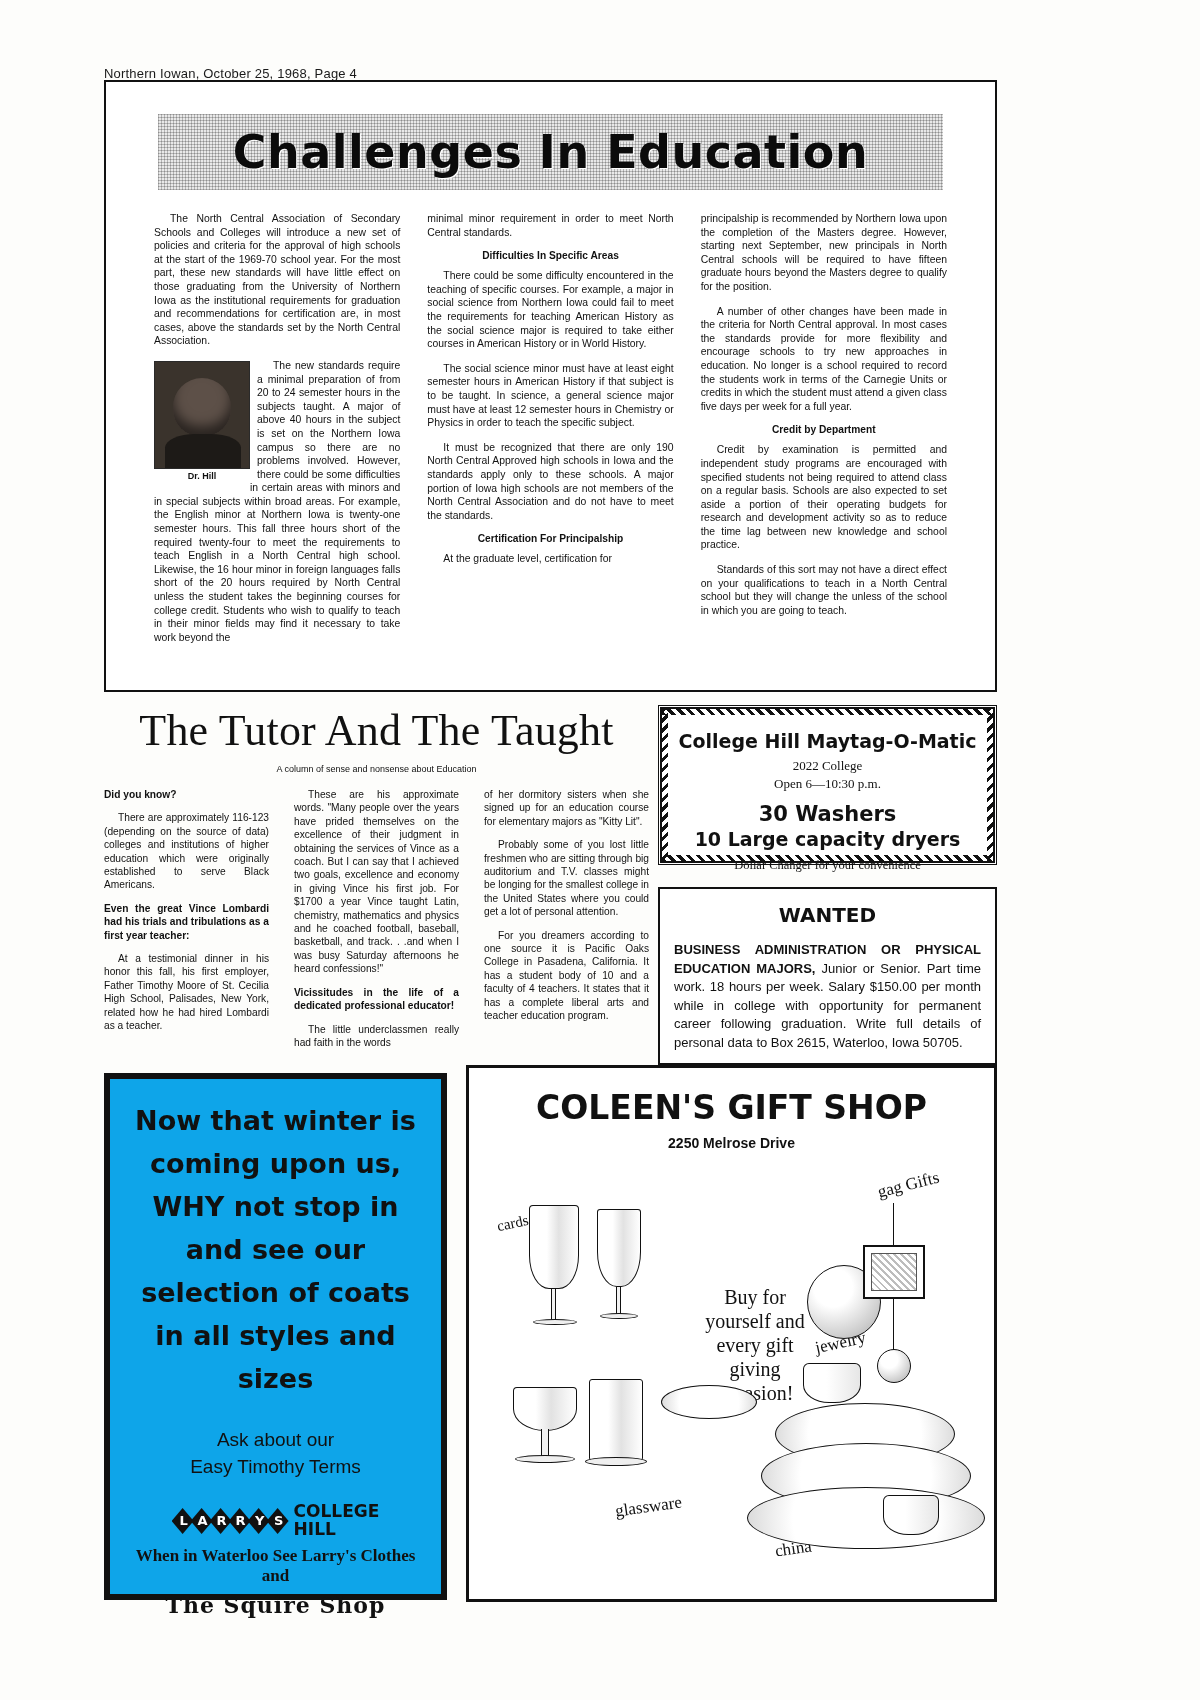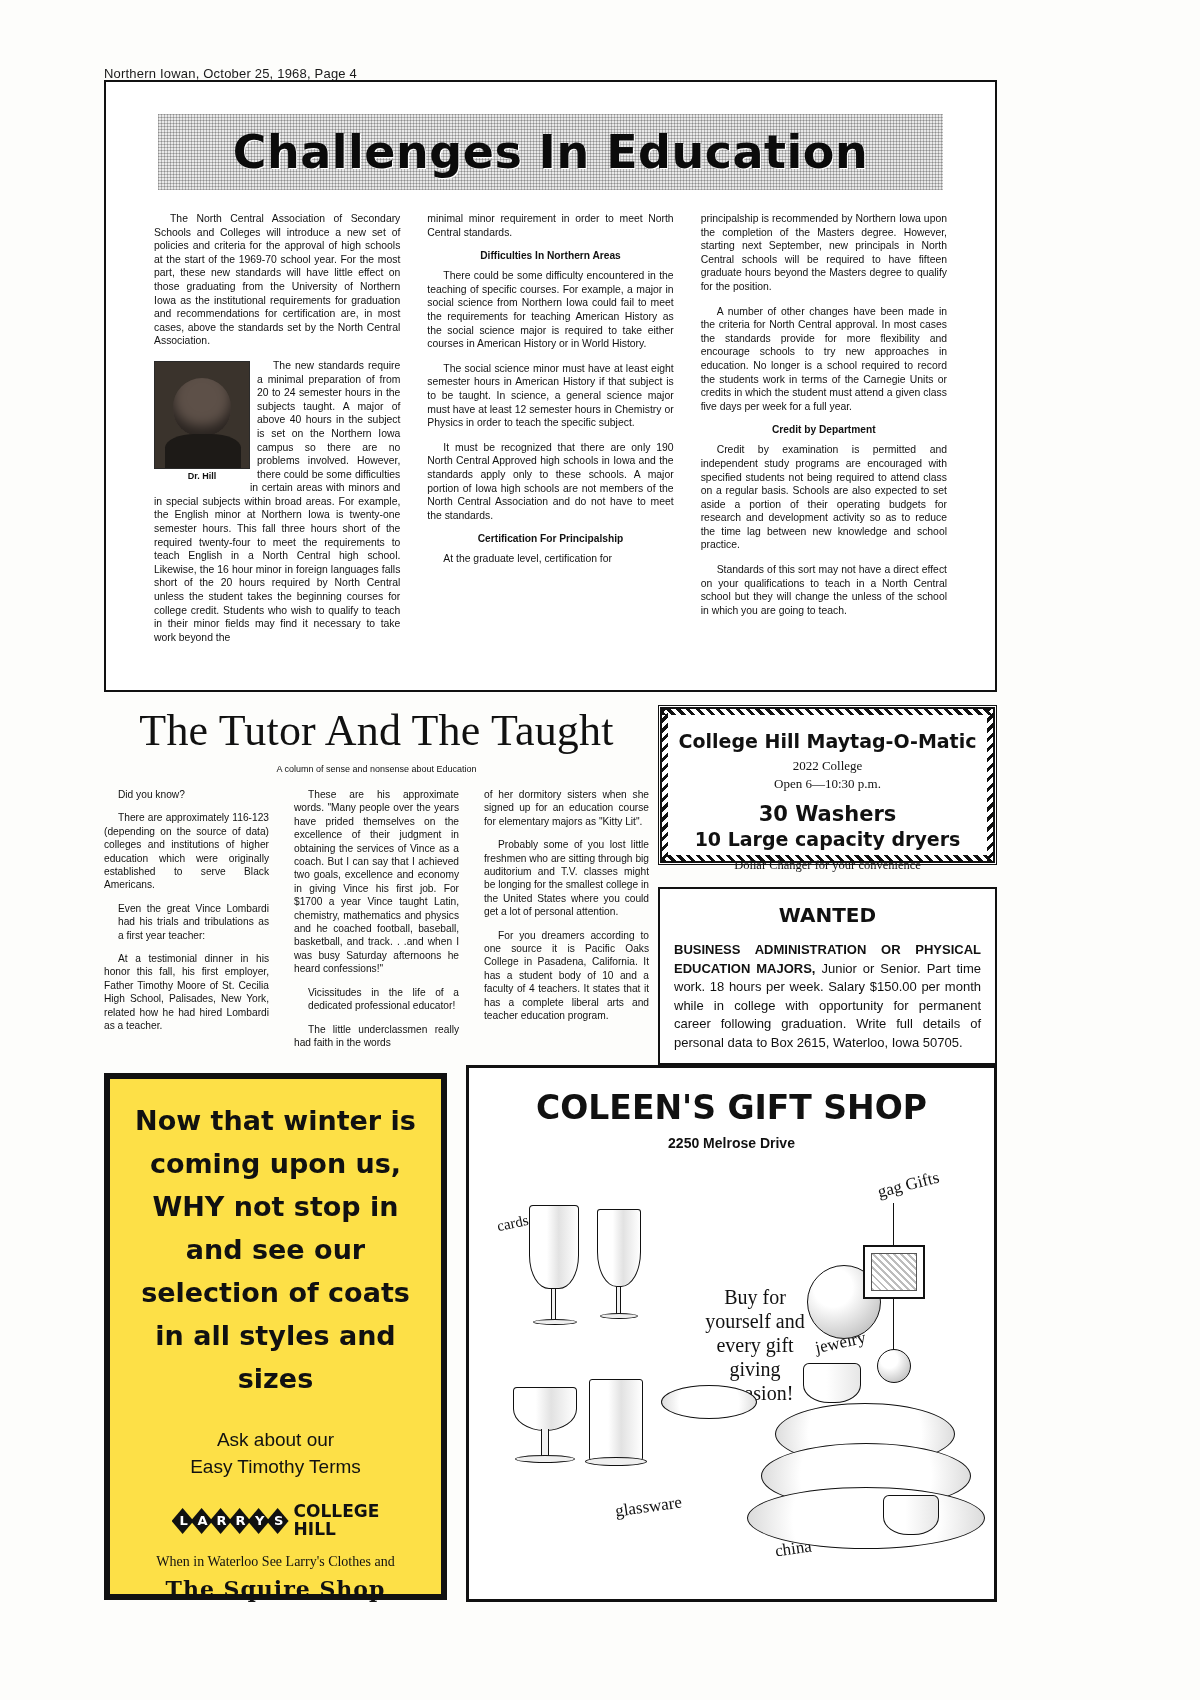--- a/index.html
+++ b/index.html
@@ -99,21 +99,21 @@
   .tutor-sub {
     font-size: 9px; text-align: center; margin: 8px 0 14px 0;
   }
   .tutor-cols { display: flex; gap: 25px; }
   .tutor-cols .tcol { width: 165px; }
   .ttxt {
     font-size: 10.2px; line-height: 13.4px; text-align: justify;
     margin: 0 0 10px 0;
   }
   .ttxt.indent { text-indent: 14px; }
-  .tbold { font-weight: 400; margin-left: 14px; }
+  .tbold { font-weight: 700; }
 
   
   .maytag {
     position: absolute; left: 658px; top: 705px; width: 339px; height: 160px;
     background: #fff;
     border: 3px double #111;
     padding: 12px 14px;
     text-align: center;
   }
   .maytag-edge {
@@ -145,21 +145,21 @@
     font-family: "DejaVu Sans", sans-serif;
   }
   .wanted p {
     margin: 0; font-size: 13px; line-height: 18.5px; text-align: justify;
   }
   .wanted .strong { font-weight: 700; }
 
   
   .coats {
     position: absolute; left: 104px; top: 1073px; width: 343px; height: 527px;
-    border: 6px solid #111; background: #fde047;
+    border: 6px solid #111; background: #0ea5e9;
     padding: 16px 14px 20px;
     text-align: center;
   }
   .coats .headline {
     font-family: "DejaVu Sans", sans-serif;
     font-weight: 700; font-size: 27px; line-height: 43px; margin: 4px 0 0;
   }
   .coats .ask {
     font-size: 19px; line-height: 27px; margin-top: 26px;
   }
@@ -176,22 +176,22 @@
     background: #111; color: #fff;
     clip-path: polygon(50% 0, 100% 50%, 50% 100%, 0 50%);
     width: 22px; height: 26px; line-height: 26px; text-align: center;
     font-size: 13px; margin-right: -3px;
   }
   .coats .ch {
     font-family: "DejaVu Sans", sans-serif; font-weight: 700;
     font-size: 17px; line-height: 18px; text-align: left;
   }
   .coats .tag {
-    font-family: "Liberation Serif", serif; font-weight: 400;
-    font-size: 14px; margin-top: 16px;
+    font-family: "Liberation Serif", serif; font-weight: 700;
+    font-size: 17px; margin-top: 8px;
   }
   .coats .squire {
     font-family: "DejaVu Serif", serif; font-weight: 700;
     font-size: 22px; margin-top: 6px; letter-spacing: 1px;
   }
 
   
   .coleen {
     position: absolute; left: 466px; top: 1065px; width: 531px; height: 537px;
     border: 3px solid #111; background: #fff; padding: 14px 16px;
@@ -258,21 +258,21 @@
 
       <div class="col">
         <p class="ptxt indent">The North Central Association of Secondary Schools and Colleges will introduce a new set of policies and criteria for the approval of high schools at the start of the 1969-70 school year. For the most part, these new standards will have little effect on those graduating from the University of Northern Iowa as the institutional requirements for graduation and recommendations for certification are, in most cases, above the standards set by the North Central Association.</p>
         <div class="figure"></div>
         <div class="figcap">Dr. Hill</div>
         <p class="ptxt indent">The new standards require a minimal preparation of from 20 to 24 semester hours in the subjects taught. A major of above 40 hours in the subject is set on the Northern Iowa campus so there are no problems involved. However, there could be some difficulties in certain areas with minors and in special subjects within broad areas. For example, the English minor at Northern Iowa is twenty-one semester hours. This fall three hours short of the required twenty-four to meet the requirements to teach English in a North Central high school. Likewise, the 16 hour minor in foreign languages falls short of the 20 hours required by North Central unless the student takes the beginning courses for college credit. Students who wish to qualify to teach in their minor fields may find it necessary to take work beyond the</p>
       </div>
 
       <div class="col">
         <p class="ptxt">minimal minor requirement in order to meet North Central standards.</p>
-        <div class="subhead">Difficulties In Northern Areas</div>
+        <div class="subhead">Difficulties In Specific Areas</div>
         <p class="ptxt indent">There could be some difficulty encountered in the teaching of specific courses. For example, a major in social science from Northern Iowa could fail to meet the requirements for teaching American History as the social science major is required to take either courses in American History or in World History.</p>
         <p class="ptxt indent">The social science minor must have at least eight semester hours in American History if that subject is to be taught. In science, a general science major must have at least 12 semester hours in Chemistry or Physics in order to teach the specific subject.</p>
         <p class="ptxt indent">It must be recognized that there are only 190 North Central Approved high schools in Iowa and the standards apply only to these schools. A major portion of Iowa high schools are not members of the North Central Association and do not have to meet the standards.</p>
         <div class="subhead">Certification For Principalship</div>
         <p class="ptxt indent">At the graduate level, certification for</p>
       </div>
 
       <div class="col">
         <p class="ptxt">principalship is recommended by Northern Iowa upon the completion of the Masters degree. However, starting next September, new principals in North Central schools will be required to have fifteen graduate hours beyond the Masters degree to qualify for the position.</p>
         <p class="ptxt indent">A number of other changes have been made in the criteria for North Central approval. In most cases the standards provide for more flexibility and encourage schools to try new approaches in education. No longer is a school required to record the students work in terms of the Carnegie Units or credits in which the student must attend a given class five days per week for a full year.</p>

